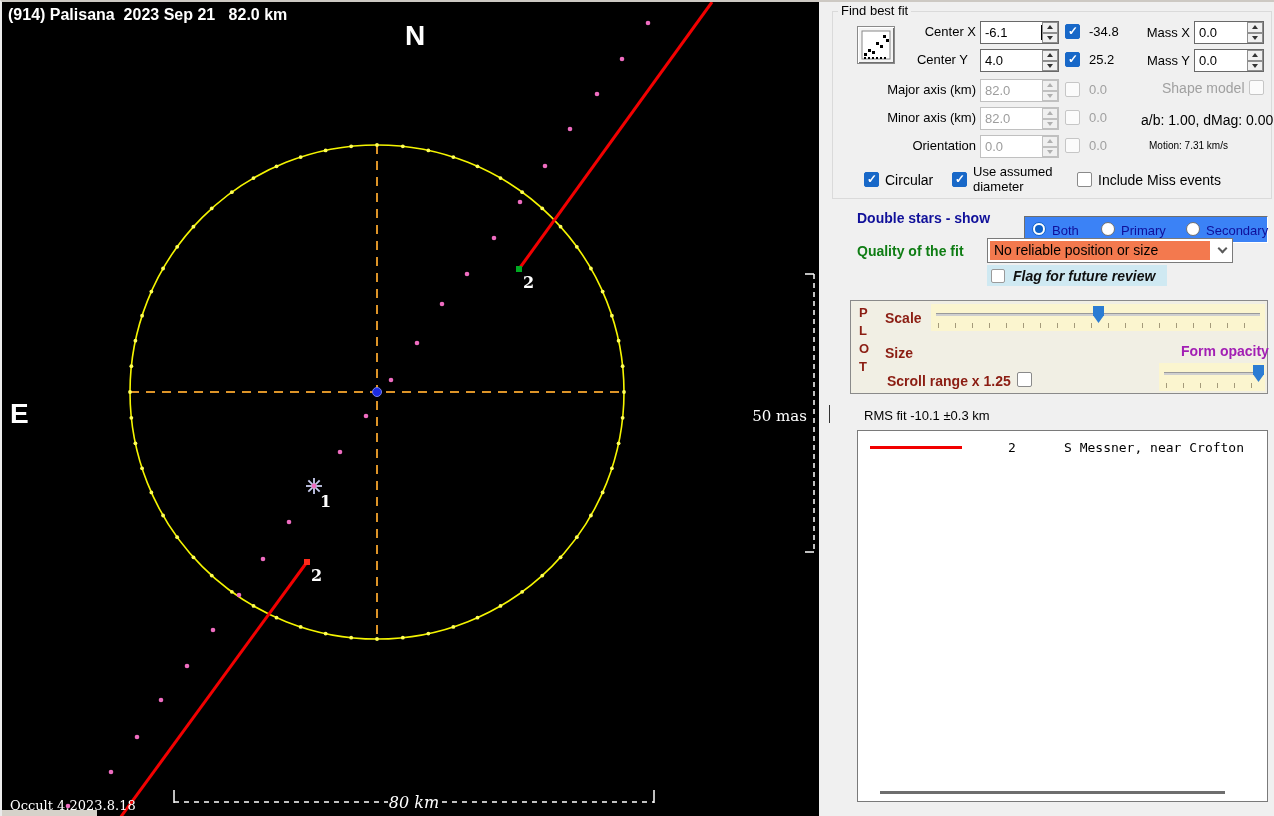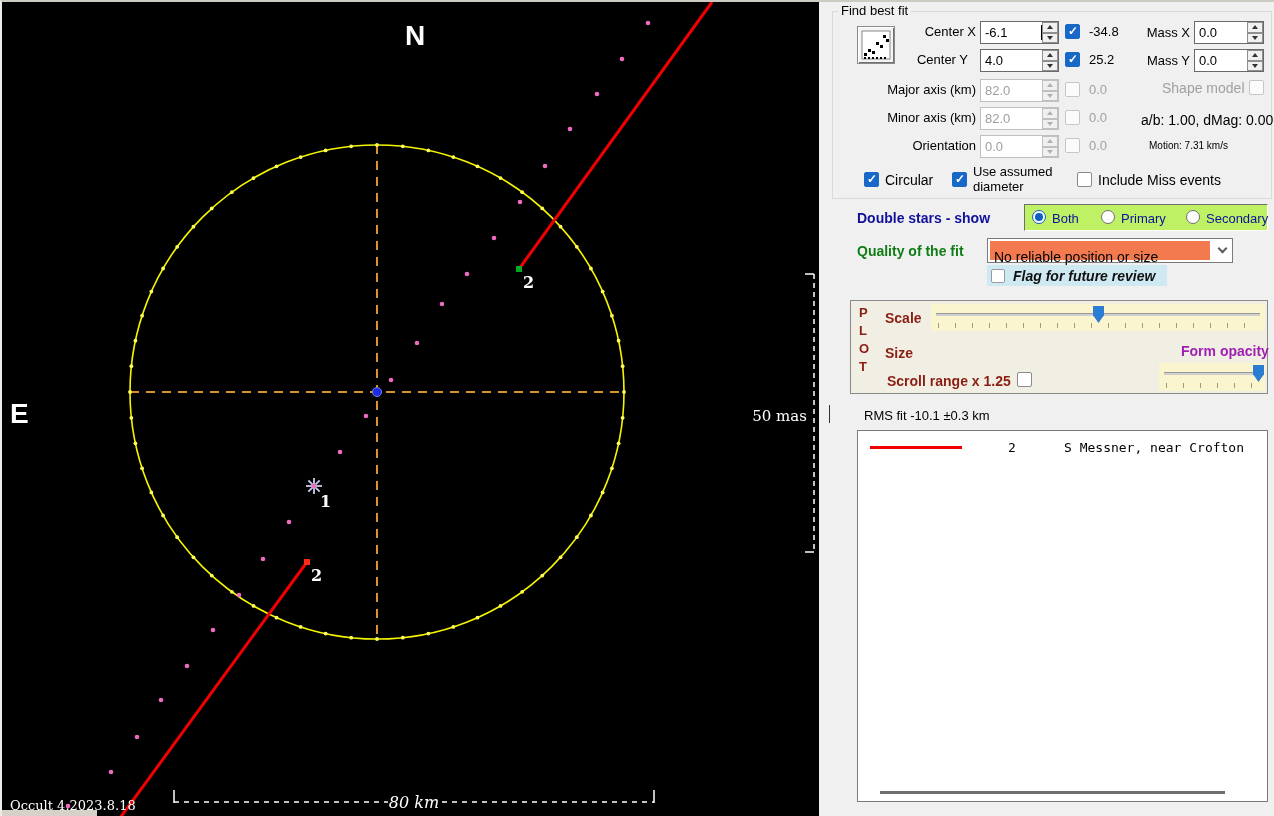--- a/index.html
+++ b/index.html
@@ -41,21 +41,21 @@
   
   .radio{position:absolute;width:14px;height:14px;border-radius:50%;border:1px solid #707070;background:#fff;}
   .radio.sel{border-color:#0d5fc4;}
   .radio.sel::after{content:"";position:absolute;left:2px;top:2px;width:8px;height:8px;border-radius:50%;background:#0d5fc4;}
   .navy{color:#10109a;}
   .maroon{color:#8b1d12;font-weight:bold;}
   .purple{color:#a21fb4;font-weight:bold;}
   .green{color:#0f7d14;font-weight:bold;}
   
   .combo{position:absolute;border:1px solid #7a7a7a;background:#fff;display:flex;}
-  .combo .txt{flex:1;margin:2px;background:#f3794e;font-size:14px;padding:8px 4px;white-space:nowrap;}
+  .combo .txt{flex:1;margin:2px;background:#f3794e;font-size:14px;padding:1px 4px;white-space:nowrap;}
   .combo .arr{width:20px;display:flex;align-items:center;justify-content:center;}
   .chev{width:7px;height:7px;border-right:2px solid #5a5a5a;border-bottom:2px solid #5a5a5a;transform:rotate(45deg);margin-top:-4px;}
   .flagrow{position:absolute;background:#cfe9f2;display:flex;align-items:center;height:21px;padding:0 12px 0 2px;}
   .flagrow .fcb{position:relative;width:14px;height:14px;border:1px solid #9a9a9a;background:#fff;border-radius:2px;margin:0 8px 0 2px;}
   .flagrow .ftxt{font-size:14px;font-style:italic;font-weight:600;color:#101010;white-space:nowrap;}
   
   .plotctl{position:absolute;border:1px solid #8a8a8a;background:#f1efe4;}
   .sliderbox{position:absolute;background:#fbf5cf;}
   .sliderbox .track{position:absolute;left:5px;right:5px;top:9px;height:3px;background:#cfcfcf;border-top:1px solid #9a9a9a;}
   .sliderbox .thumb{position:absolute;top:2px;width:11px;height:17px;background:#2b7cd3;
@@ -182,20 +182,21 @@
         <line x1="812" y1="272" x2="812" y2="550" stroke="#fff" stroke-width="1.5" stroke-dasharray="5 4"></line>
         <line x1="803" y1="272" x2="812" y2="272" stroke="#fff" stroke-width="1.5"></line>
         <line x1="803" y1="550" x2="812" y2="550" stroke="#fff" stroke-width="1.5"></line>
         <text x="805" y="419" fill="#fff" text-anchor="end" font-family="&quot;DejaVu Serif&quot;,serif" font-size="15">50 mas</text>
         <line x1="172" y1="800" x2="386" y2="800" stroke="#fff" stroke-width="1.5" stroke-dasharray="5 5"></line>
         <line x1="440" y1="800" x2="652" y2="800" stroke="#fff" stroke-width="1.5" stroke-dasharray="5 5"></line>
         <line x1="172" y1="788" x2="172" y2="801" stroke="#fff" stroke-width="1.5"></line>
         <line x1="652" y1="788" x2="652" y2="801" stroke="#fff" stroke-width="1.5"></line>
         <text x="412" y="806" fill="#fff" text-anchor="middle" font-family="&quot;DejaVu Serif&quot;,serif" font-style="italic" font-size="16">80 km</text>
       </svg>
+    <div class="ptitle" style="top:4px">(914) Palisana  2023 Sep 21   82.0 km</div>
     <div class="dir" style="left:403px;top:18px">N</div>
     <div class="dir" style="left:8px;top:396px">E</div>
     <div class="version">Occult 4.2023.8.18</div>
     <div class="cornerbar"></div>
   </div>
 
   <div class="panel">
 
     <div class="groupbox" style="left:13px;top:9px;width:440px;height:188px"></div>
     <div class="grouptitle" style="left:19px;top:1px">Find best fit</div>
@@ -327,21 +328,21 @@
 
     <span class="cb checked" style="left:45px;top:170px"></span>
     <div class="lbl" style="left:66px;top:170px;font-size:14px">Circular</div>
     <span class="cb checked" style="left:133px;top:170px"></span>
     <div class="lbl" style="left:154px;top:162px;font-size:13px">Use assumed</div>
     <div class="lbl" style="left:154px;top:177px;font-size:13px">diameter</div>
     <span class="cb" style="left:258px;top:170px"></span>
     <div class="lbl" style="left:279px;top:170px;font-size:14px">Include Miss events</div>
 
     <div class="lbl navy" style="left:38px;top:208px;font-size:14px;font-weight:bold">Double stars - show</div>
-    <div class="abs sunken" style="left:205px;top:202px;width:244px;height:27px;background:#bef264">
+    <div class="abs sunken" style="left:205px;top:214px;width:244px;height:27px;background:#3b82f6">
       <span class="radio sel" style="left:7px;top:5px"></span>
       <div class="lbl navy" style="left:27px;top:6px">Both</div>
       <span class="radio" style="left:76px;top:5px"></span>
       <div class="lbl navy" style="left:96px;top:6px">Primary</div>
       <span class="radio" style="left:161px;top:5px"></span>
       <div class="lbl navy" style="left:181px;top:6px">Secondary</div>
     </div>
 
     <div class="lbl green" style="left:38px;top:241px;font-size:14px">Quality of the fit</div>
     <div class="combo" style="left:168px;top:236px;width:246px;height:25px">

